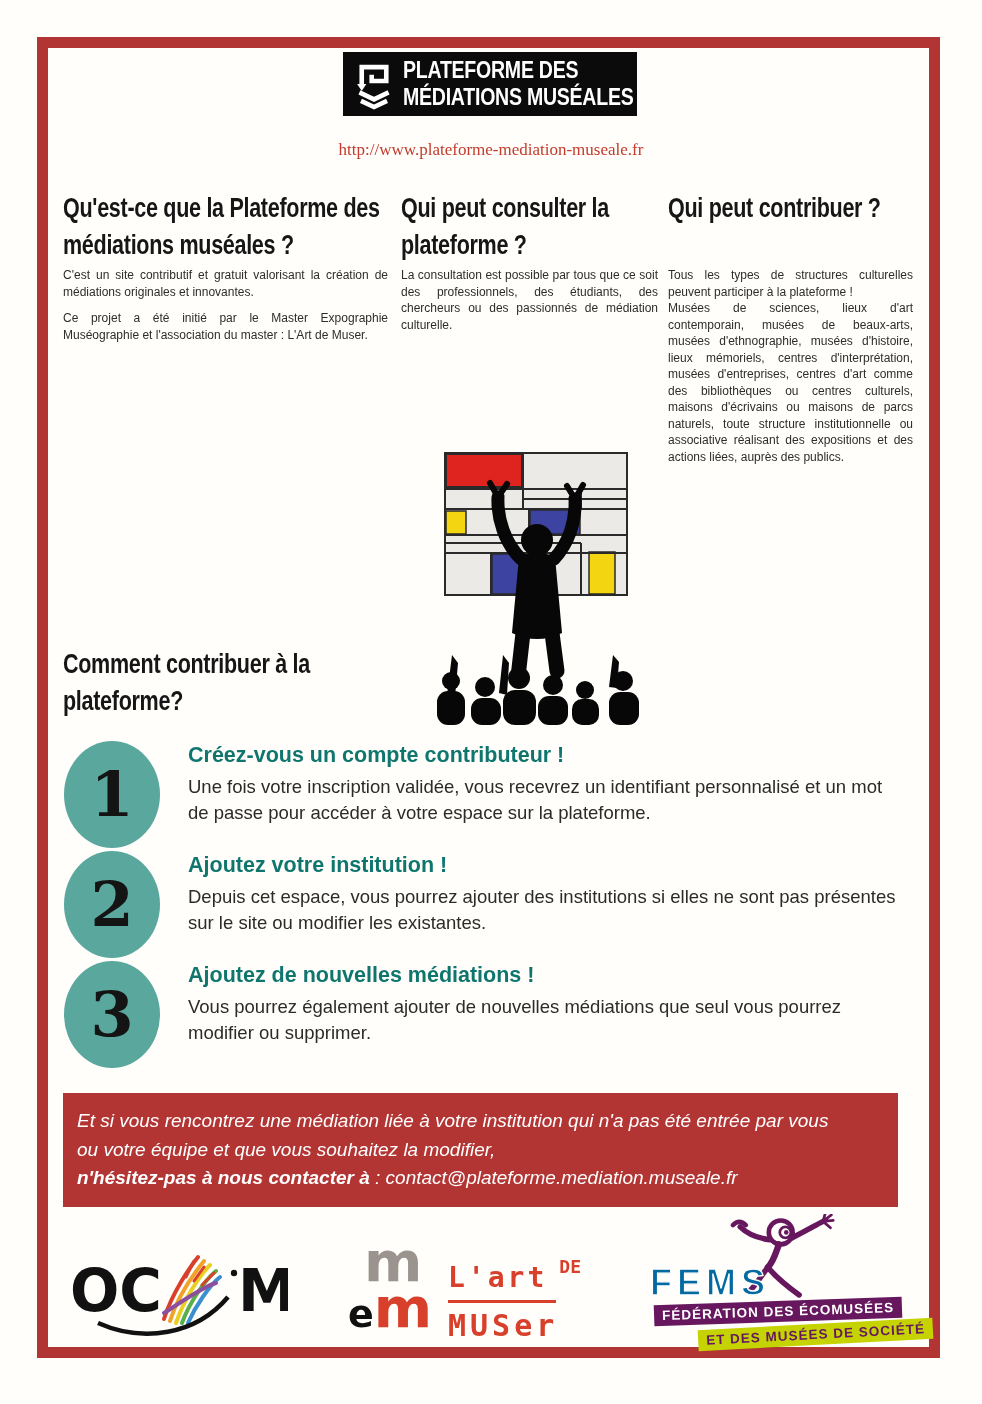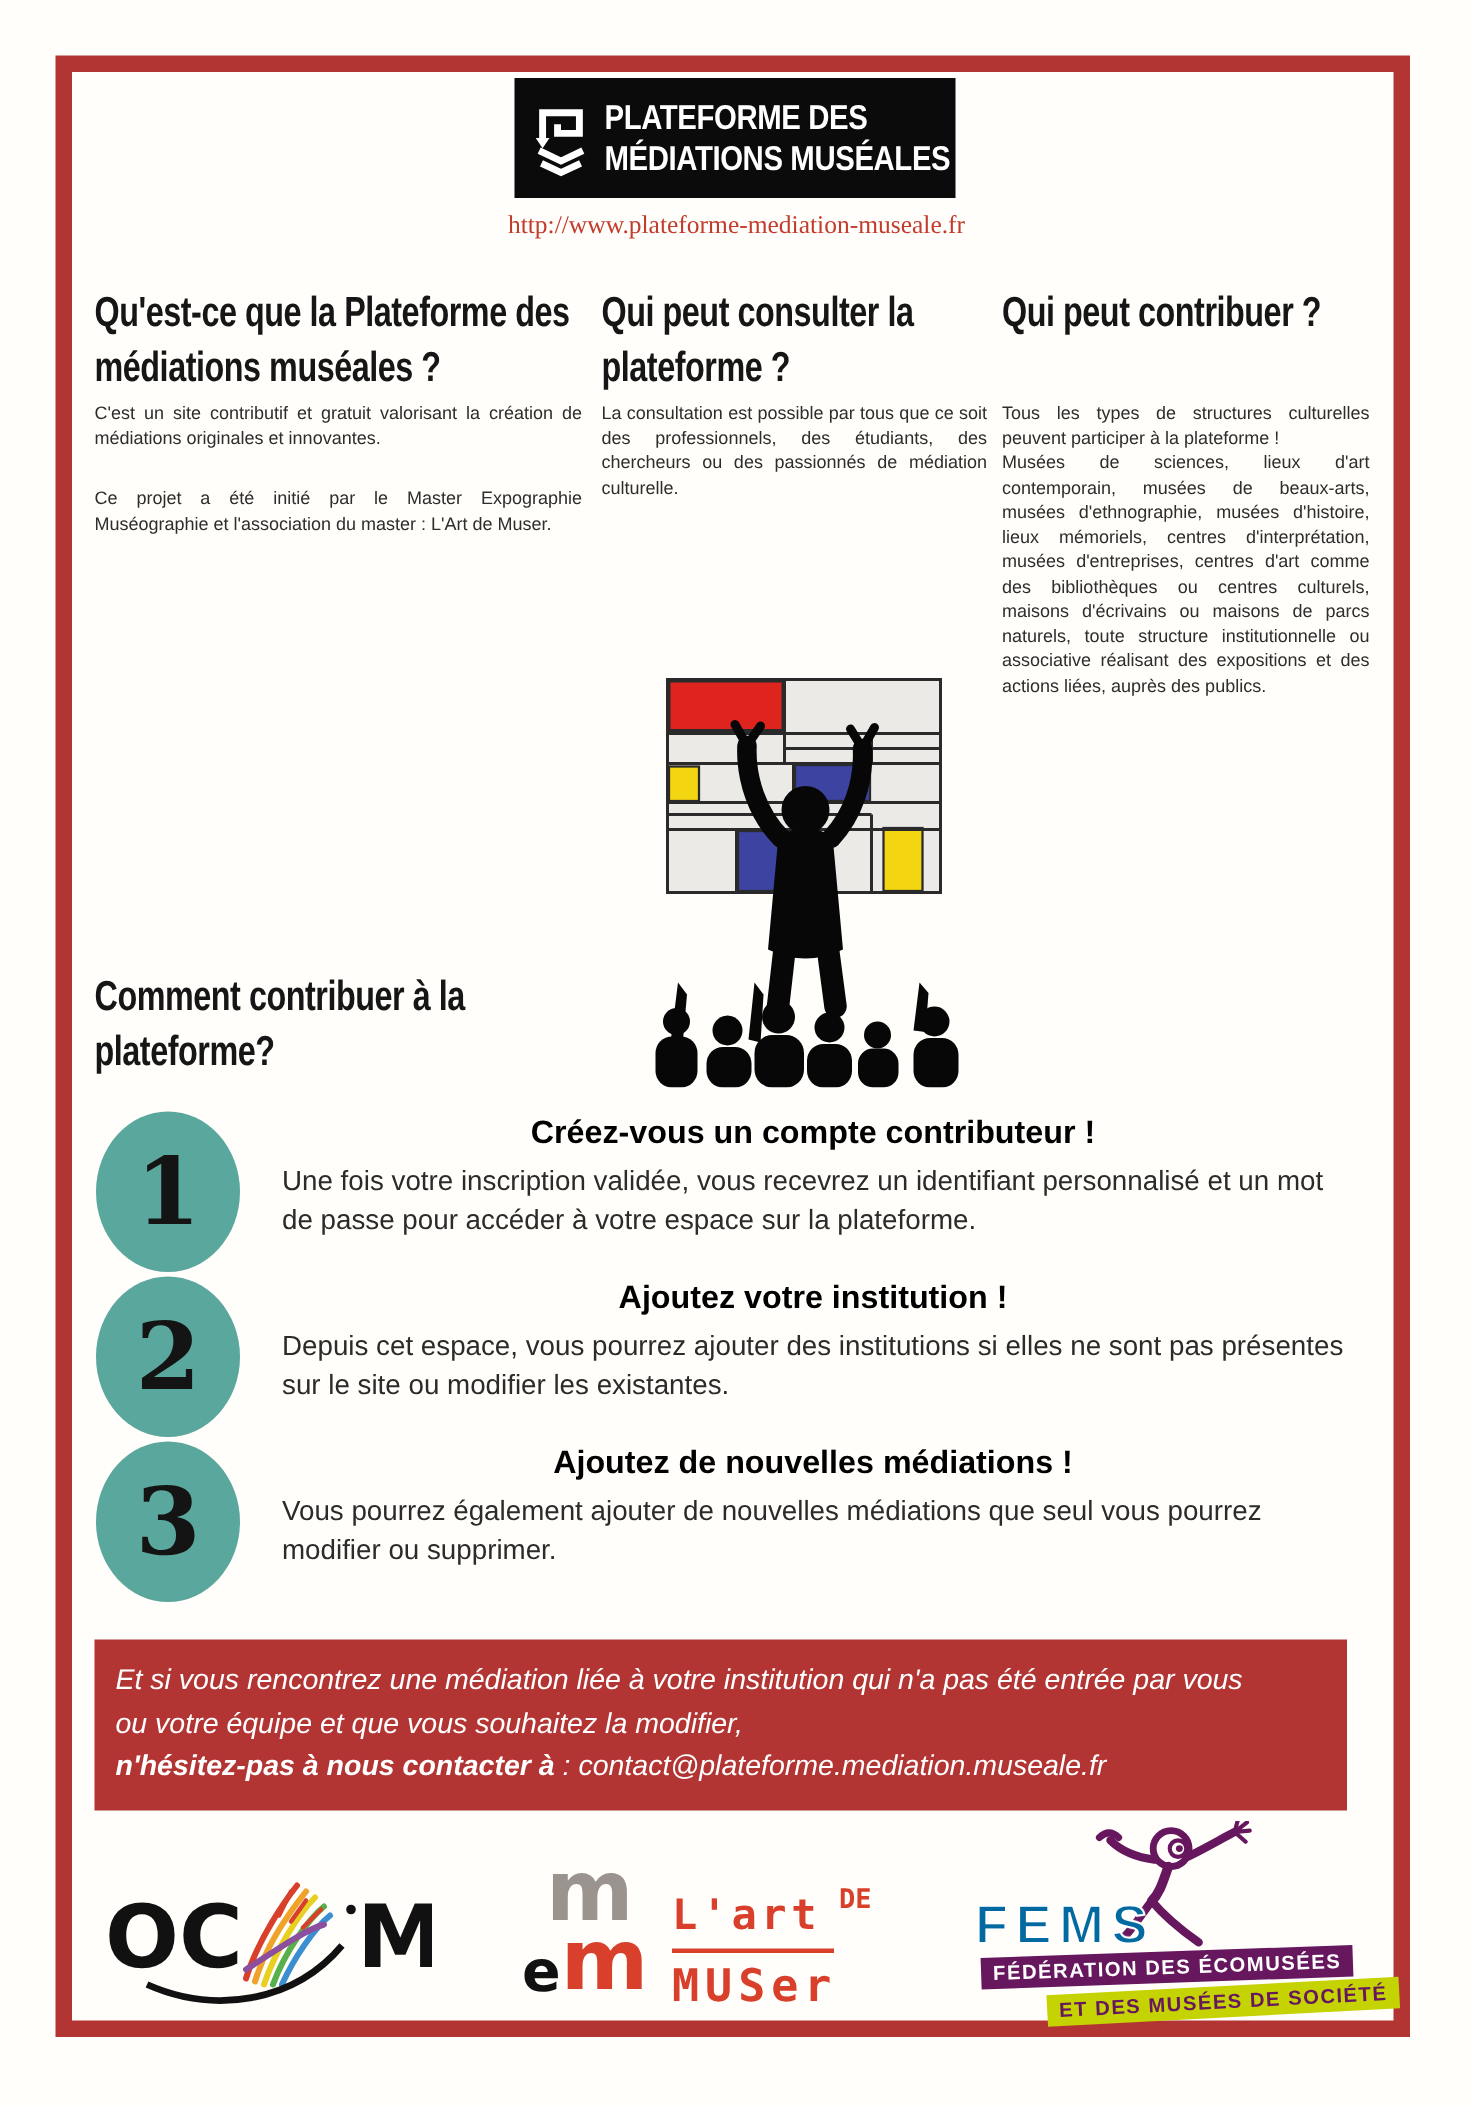--- a/index.html
+++ b/index.html
@@ -7,21 +7,21 @@
   body {
     width:982px; height:1404px; position:relative; overflow:hidden;
     font-family:"Liberation Sans", sans-serif; color:#2c2b2a; background:#fffefa;
   }
   .frame {
     position:absolute; left:37px; top:37px; width:903px; height:1321px;
     border:11px solid var(--frame-red); background:transparent; pointer-events:none;
   }
   
   .logo-box {
-    position:absolute; left:343px; top:52px; width:294px; height:80px;
+    position:absolute; left:343px; top:52px; width:294px; height:64px;
     background:#0b0b0b; display:flex; align-items:center; padding:6px 8px;
   }
   .logo-icon { width:46px; height:64px; flex:none; }
   .logo-text {
     color:#fff; font-weight:800; font-size:23px; line-height:1.18;
     margin-left:6px; white-space:nowrap; letter-spacing:-0.3px;
     transform:scaleX(0.85); transform-origin:0 50%;
   }
   .url {
     position:absolute; left:0; top:140px; width:982px; text-align:center;
@@ -32,35 +32,35 @@
   .col--1 { left:63px;  width:325px; }
   .col--2 { left:401px; width:257px; }
   .col--3 { left:668px; width:245px; }
   .cond {
     font-weight:800; font-size:28px; line-height:1.32; color:#161616;
     letter-spacing:-0.4px; width:130%; transform:scaleX(0.77); transform-origin:0 0;
     text-align:left;
   }
   .col h2 { min-height:76px; margin-bottom:1px; }
   .col p { font-size:12px; line-height:1.38; color:#2e2d2c; }
-  .col--1 p + p { margin-top:24px; }
+  .col--1 p + p { margin-top:10px; }
   
   .illustration { position:absolute; left:433px; top:447px; width:218px; height:278px; }
   
   .how-heading { position:absolute; left:63px; top:646px; width:330px; min-height:0; }
   .step { position:absolute; left:64px; width:832px; display:flex; gap:28px; }
   .step-circle {
     flex:none; width:96px; height:107px; border-radius:50%;
     background:var(--teal); display:flex; align-items:center; justify-content:center;
   }
   .step-circle span {
     font-family:"DejaVu Serif", serif; font-weight:700; font-size:62px; color:#141414;
   }
   .step-text { padding-top:2px; }
-  .step-text h3 { font-size:21.5px; font-weight:700; color:#000000; margin-bottom:6px;text-align:center; }
+  .step-text h3 { font-size:21.5px; font-weight:700; color:#0f766e; margin-bottom:6px; }
   .step-text p  { font-size:18.5px; line-height:1.4; color:#2c2b2a; }
   
   .banner {
     position:absolute; left:63px; top:1093px; width:835px; min-height:92px;
     background:var(--banner-red); color:#fff; font-style:italic;
     font-size:19px; line-height:1.5; padding:14px 14px;
   }
   .banner .b { font-weight:700; }
   
   .ocim { position:absolute; left:68px; top:1247px; width:220px; height:95px; }

